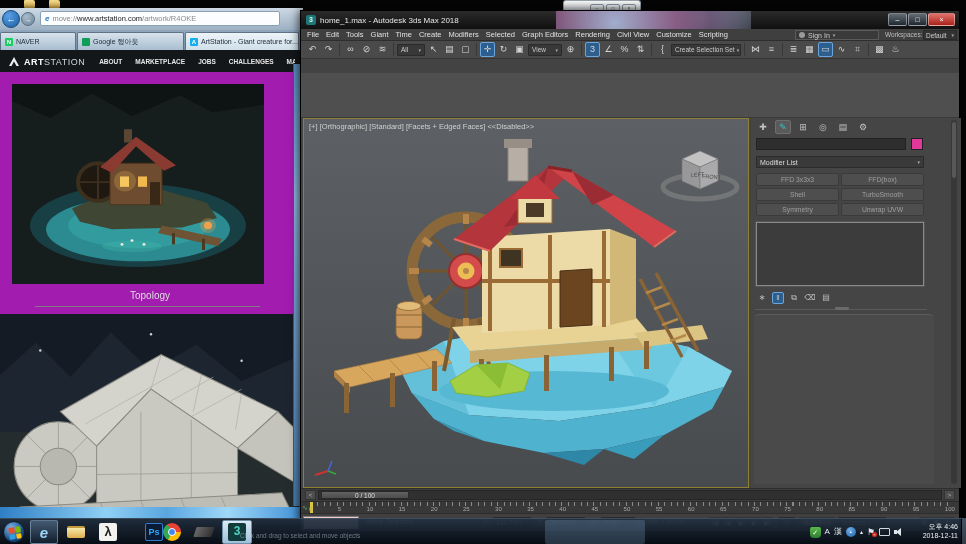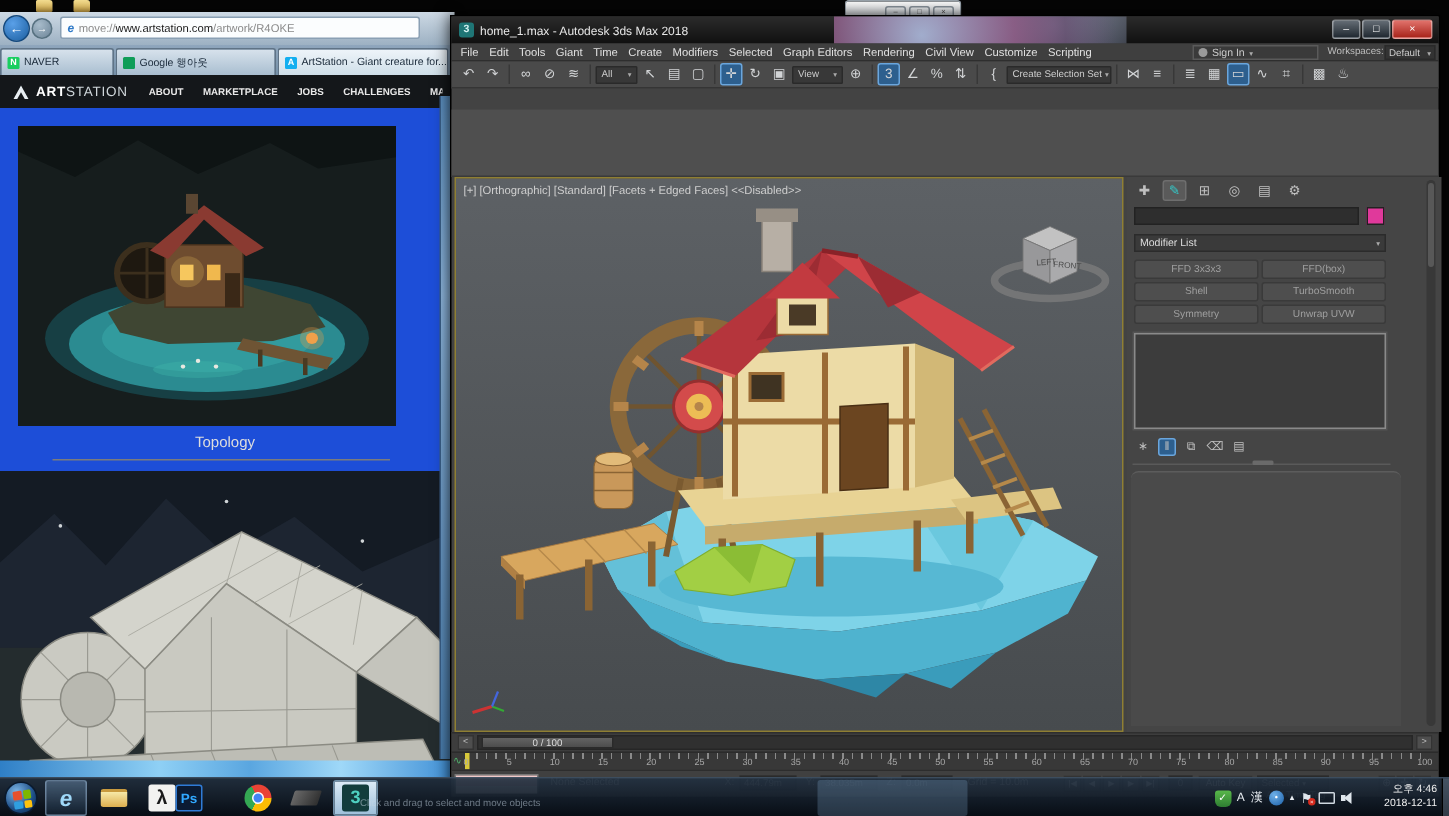--- a/index.html
+++ b/index.html
@@ -14,24 +14,24 @@
 .ie-chrome{position:absolute;left:0;top:0;width:100%;height:22px;background:linear-gradient(#cdd9e4,#9db1c3)}
 .nav-circle{position:absolute;border-radius:50%;color:#fff;text-align:center}
 .addr{position:absolute;left:40px;top:3px;width:240px;height:15px;background:#fbfdfe;border:1px solid #8aa0b4;border-radius:2px;display:flex;align-items:center;gap:3px;padding:0 4px;font-size:7.5px;white-space:nowrap;overflow:hidden}
 .addr .e{color:#2e79c7;font-weight:bold;font-style:italic;font-size:8px}
 .addr .dim{color:#8a8a8a}.addr .host{color:#1a1a1a}
 .ie-tabs{position:absolute;left:0;top:22px;width:100%;height:20px;background:linear-gradient(#8fa6bd,#7590a8);display:flex;align-items:flex-end}
 .tab{height:18px;margin-right:1px;border:1px solid #5f7386;border-bottom:none;border-radius:2px 2px 0 0;background:linear-gradient(#d7e2ec,#a9bed0);display:flex;align-items:center;gap:3px;padding:0 4px;font-size:7px;color:#1a2a3a;white-space:nowrap;overflow:hidden}
 .tab.active{background:linear-gradient(#eef4f9,#cfdfe9)}
 .fav{width:8px;height:8px;border-radius:1px;flex:0 0 8px;color:#fff;font-size:6px;font-weight:bold;text-align:center;line-height:8px}
 .as-nav{position:absolute;left:0;top:42px;width:100%;height:22px;background:#14171a;display:flex;align-items:center;padding:0 8px;gap:14px}
-.as-brand{display:flex;align-items:center;gap:4px;color:#fff;font-size:9px;letter-spacing:.5px}
+.as-brand{display:flex;align-items:flex-end;gap:4px;color:#fff;font-size:9px;letter-spacing:.5px}
 .as-brand b{font-weight:bold}.as-brand i{font-style:normal;font-weight:300;color:#cfd6da}
 .as-nav .mi{font-size:6.5px;font-weight:bold;color:#e8e8e8;white-space:nowrap}
-.ie-content{position:absolute;left:0;top:64px;right:0;bottom:0;background:#1d4ed8;overflow:hidden}
+.ie-content{position:absolute;left:0;top:64px;right:0;bottom:0;background:#a21caf;overflow:hidden}
 .topo-label{position:absolute;top:218px;left:0;width:300px;text-align:center;color:#ddd;font-size:10px}
 .topo-hr{position:absolute;top:234px;left:35px;width:225px;border-top:1px solid #7c7c7c}
 .ie-glass-bottom{position:absolute;left:0;bottom:0;width:100%;height:11px;background:linear-gradient(90deg,#2f7fc6,#8fd0f5 35%,#5aa6e0 55%,#9fd8f8 75%,#3f8fd6)}
 .ie-scroll{position:absolute;right:1px;top:56px;bottom:12px;width:9px;background:linear-gradient(180deg,#5b8fc0,#8fb8e0 30%,#4a7fb0);border-left:1px solid #3a5f88}
 
 #bgwin{left:563px;top:0;width:78px;height:16px;background:linear-gradient(#fdfdfd,#cfd6dd);border:1px solid #9aa4ad;border-bottom:none;border-radius:3px 3px 0 0;display:flex;justify-content:flex-end;align-items:flex-start;gap:2px;padding:3px 4px}
 #bgwin .wb{width:14px;height:8px;border:1px solid #8a949d;border-radius:2px;background:linear-gradient(#f5f7f9,#c9d2da);font-size:5px;line-height:6px;text-align:center;color:#555}
 
 #max{left:300px;top:10px;width:660px;height:522px;background:#434343;border:1px solid #000;box-shadow:0 0 10px rgba(0,0,0,.85)}
 .mx-title{position:absolute;left:0;top:0;width:100%;height:18px;background:linear-gradient(#2b2b2b,#101010);display:flex;align-items:center;padding:0 5px;gap:4px}
@@ -581,21 +581,21 @@
     </div>
     <div class="tb-btn lit" style="left:30px">
       <span style="color:#9fd8f8;font-weight:bold;font-style:italic;font-size:15px">e</span>
     </div>
     <div class="tb-btn" style="left:62px">
       <span style="width:18px;height:12px;background:linear-gradient(#f7e9a8,#dcae4e);border-radius:2px;border-top:2px solid #c89a3e"></span>
     </div>
     <div class="tb-btn" style="left:94px">
       <span style="width:18px;height:18px;background:#f2f2f0;border-radius:2px;color:#1a1a1a;font-size:13px;font-weight:bold;text-align:center;line-height:17px">λ</span>
     </div>
-    <div class="tb-btn" style="left:112px">
+    <div class="tb-btn" style="left:140px">
       <span style="width:18px;height:18px;background:#0b1b33;border:1px solid #2f7bd6;border-radius:2px;color:#31a8ff;font-size:9px;font-weight:bold;text-align:center;line-height:16px">Ps</span>
     </div>
     <div class="tb-btn" style="left:158px">
       <span style="position:relative;width:18px;height:18px;border-radius:50%;background:conic-gradient(from -30deg,#ea4335 0 33%,#fbbc05 0 66%,#34a853 0 100%)">
           <i style="position:absolute;left:5px;top:5px;width:8px;height:8px;border-radius:50%;background:#4285f4;border:1.5px solid #fff"></i>
         </span>
     </div>
     <div class="tb-btn" style="left:190px">
       <span style="width:18px;height:10px;background:linear-gradient(105deg,#6a6a6a,#2e2e2e);transform:skewX(-18deg);border-radius:1px"></span>
     </div>

